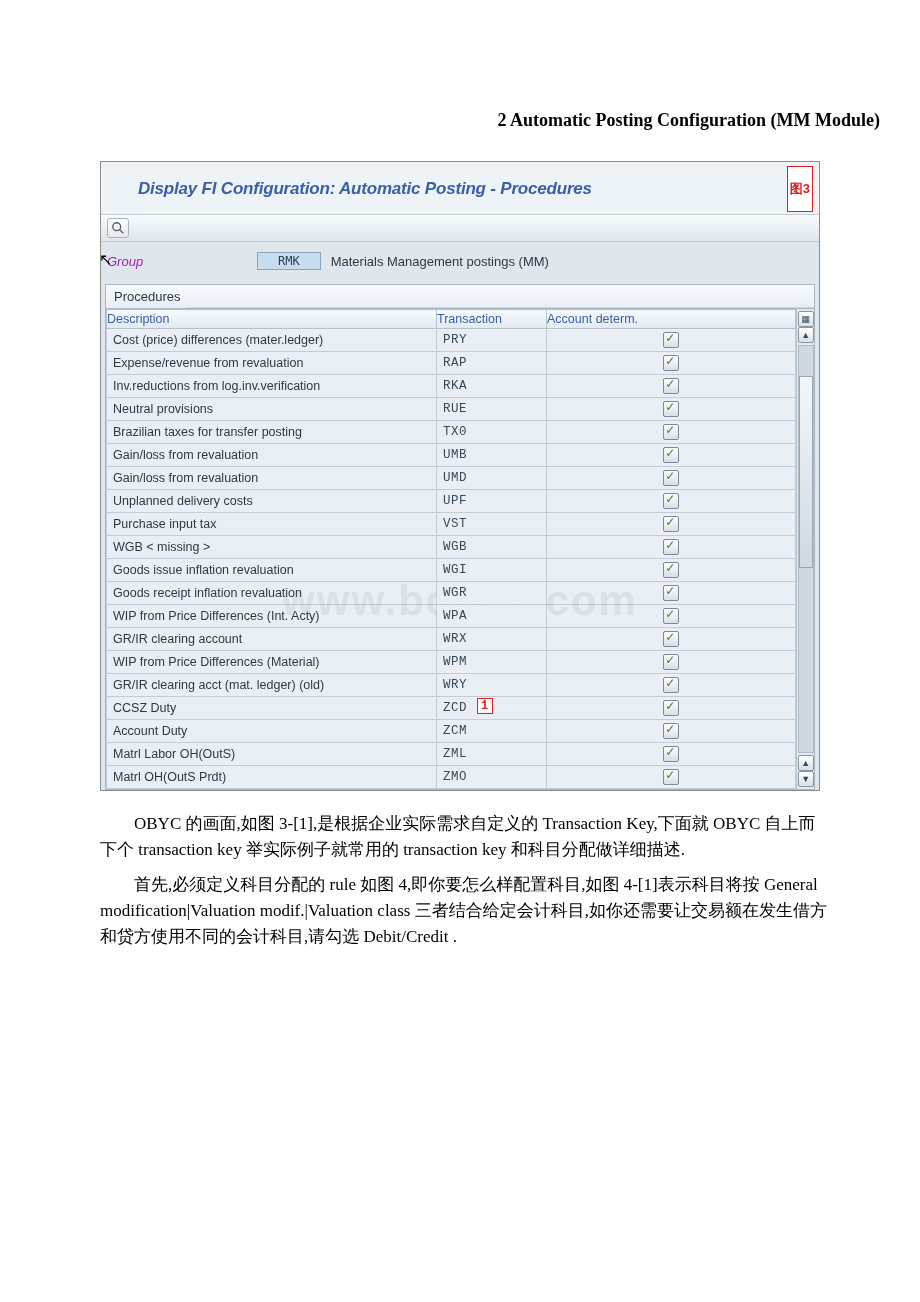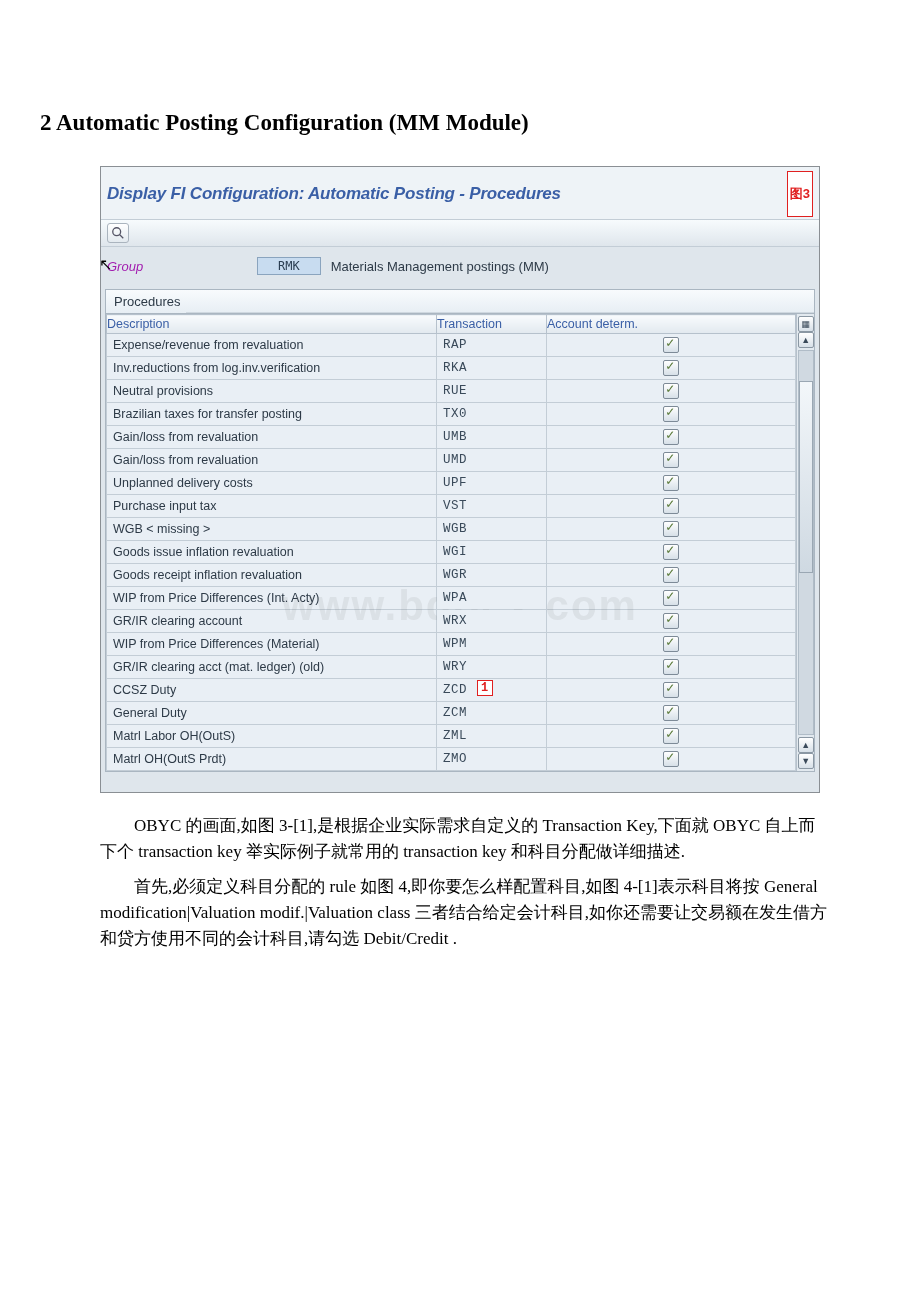--- a/index.html
+++ b/index.html
@@ -8,23 +8,23 @@
     background: #fff;
     font-family: Arial, "Microsoft YaHei", sans-serif;
     color: #000;
     width: 920px;
   }
   .page {
     padding: 70px 40px 0 40px;
   }
   h1.doc-title {
     font-family: "Times New Roman", serif;
-    font-size: 23px;
+    font-size: 18px;
     font-weight: bold;
-    text-align: left;
+    text-align: right;
     margin: 40px 0 30px 0;
   }
   .sap-window {
     margin: 10px 60px 0 60px;
     border: 1px solid #8a8f94;
     background: #dfe6ec;
     font-family: Tahoma, Arial, sans-serif;
     font-size: 13px;
     color: #2d3a47;
     position: relative;
@@ -35,20 +35,21 @@
     justify-content: space-between;
     padding: 4px 6px 2px 6px;
     background: #eef3f7;
   }
   .sap-title {
     color: #3a5fa6;
     font-style: italic;
     font-weight: bold;
     font-size: 17px;
     letter-spacing: -0.2px;
+    margin-left: 31px;
   }
   .figure-tag {
     background: #fff;
     border: 1px solid #e02020;
     color: #e02020;
     font-size: 13px;
     font-weight: bold;
     padding: 14px 2px;
     line-height: 16px;
   }
@@ -96,21 +97,21 @@
     color: #2d3a47;
   }
   .cursor-arrow {
     position: absolute;
     left: -2px;
     top: 8px;
     font-size: 16px;
     color: #000;
   }
   .proc-panel {
-    margin: 0 4px 20px 4px;
+    margin: 0 4px 0 4px;
     border: 1px solid #aab6c1;
     background: #6d28d9;
   }
   .proc-tab {
     padding: 4px 8px 4px 8px;
     background: linear-gradient(#f8fbfd,#e7eef4);
     border-bottom: 1px solid #aab6c1;
     color: #2d3a47;
     position: relative;
   }
@@ -291,20 +292,25 @@
             </colgroup>
           <thead>
             <tr>
               <th>Description</th>
               <th>Transaction</th>
               <th>Account determ.</th>
             </tr>
           </thead>
           <tbody id="proc-body">
               <tr>
+                <td>Cost (price) differences (mater.ledger)</td>
+                <td class="tx">PRY</td>
+                <td class="chk"><span class="checkbox"></span></td>
+              </tr>
+              <tr>
                 <td>Expense/revenue from revaluation</td>
                 <td class="tx">RAP</td>
                 <td class="chk"><span class="checkbox"></span></td>
               </tr>
               <tr>
                 <td>Inv.reductions from log.inv.verification</td>
                 <td class="tx">RKA</td>
                 <td class="chk"><span class="checkbox"></span></td>
               </tr>
               <tr>
@@ -371,21 +377,21 @@
                 <td>GR/IR clearing acct (mat. ledger) (old)</td>
                 <td class="tx">WRY</td>
                 <td class="chk"><span class="checkbox"></span></td>
               </tr>
               <tr>
                 <td>CCSZ Duty</td>
                 <td class="tx" style="position: relative;">ZCD<span class="callout" style="left: 40px; top: 1px;">1</span></td>
                 <td class="chk"><span class="checkbox"></span></td>
               </tr>
               <tr>
-                <td>General Duty</td>
+                <td>Account Duty</td>
                 <td class="tx">ZCM</td>
                 <td class="chk"><span class="checkbox"></span></td>
               </tr>
               <tr>
                 <td>Matrl Labor OH(OutS)</td>
                 <td class="tx">ZML</td>
                 <td class="chk"><span class="checkbox"></span></td>
               </tr>
               <tr>
                 <td>Matrl  OH(OutS Prdt)</td>

